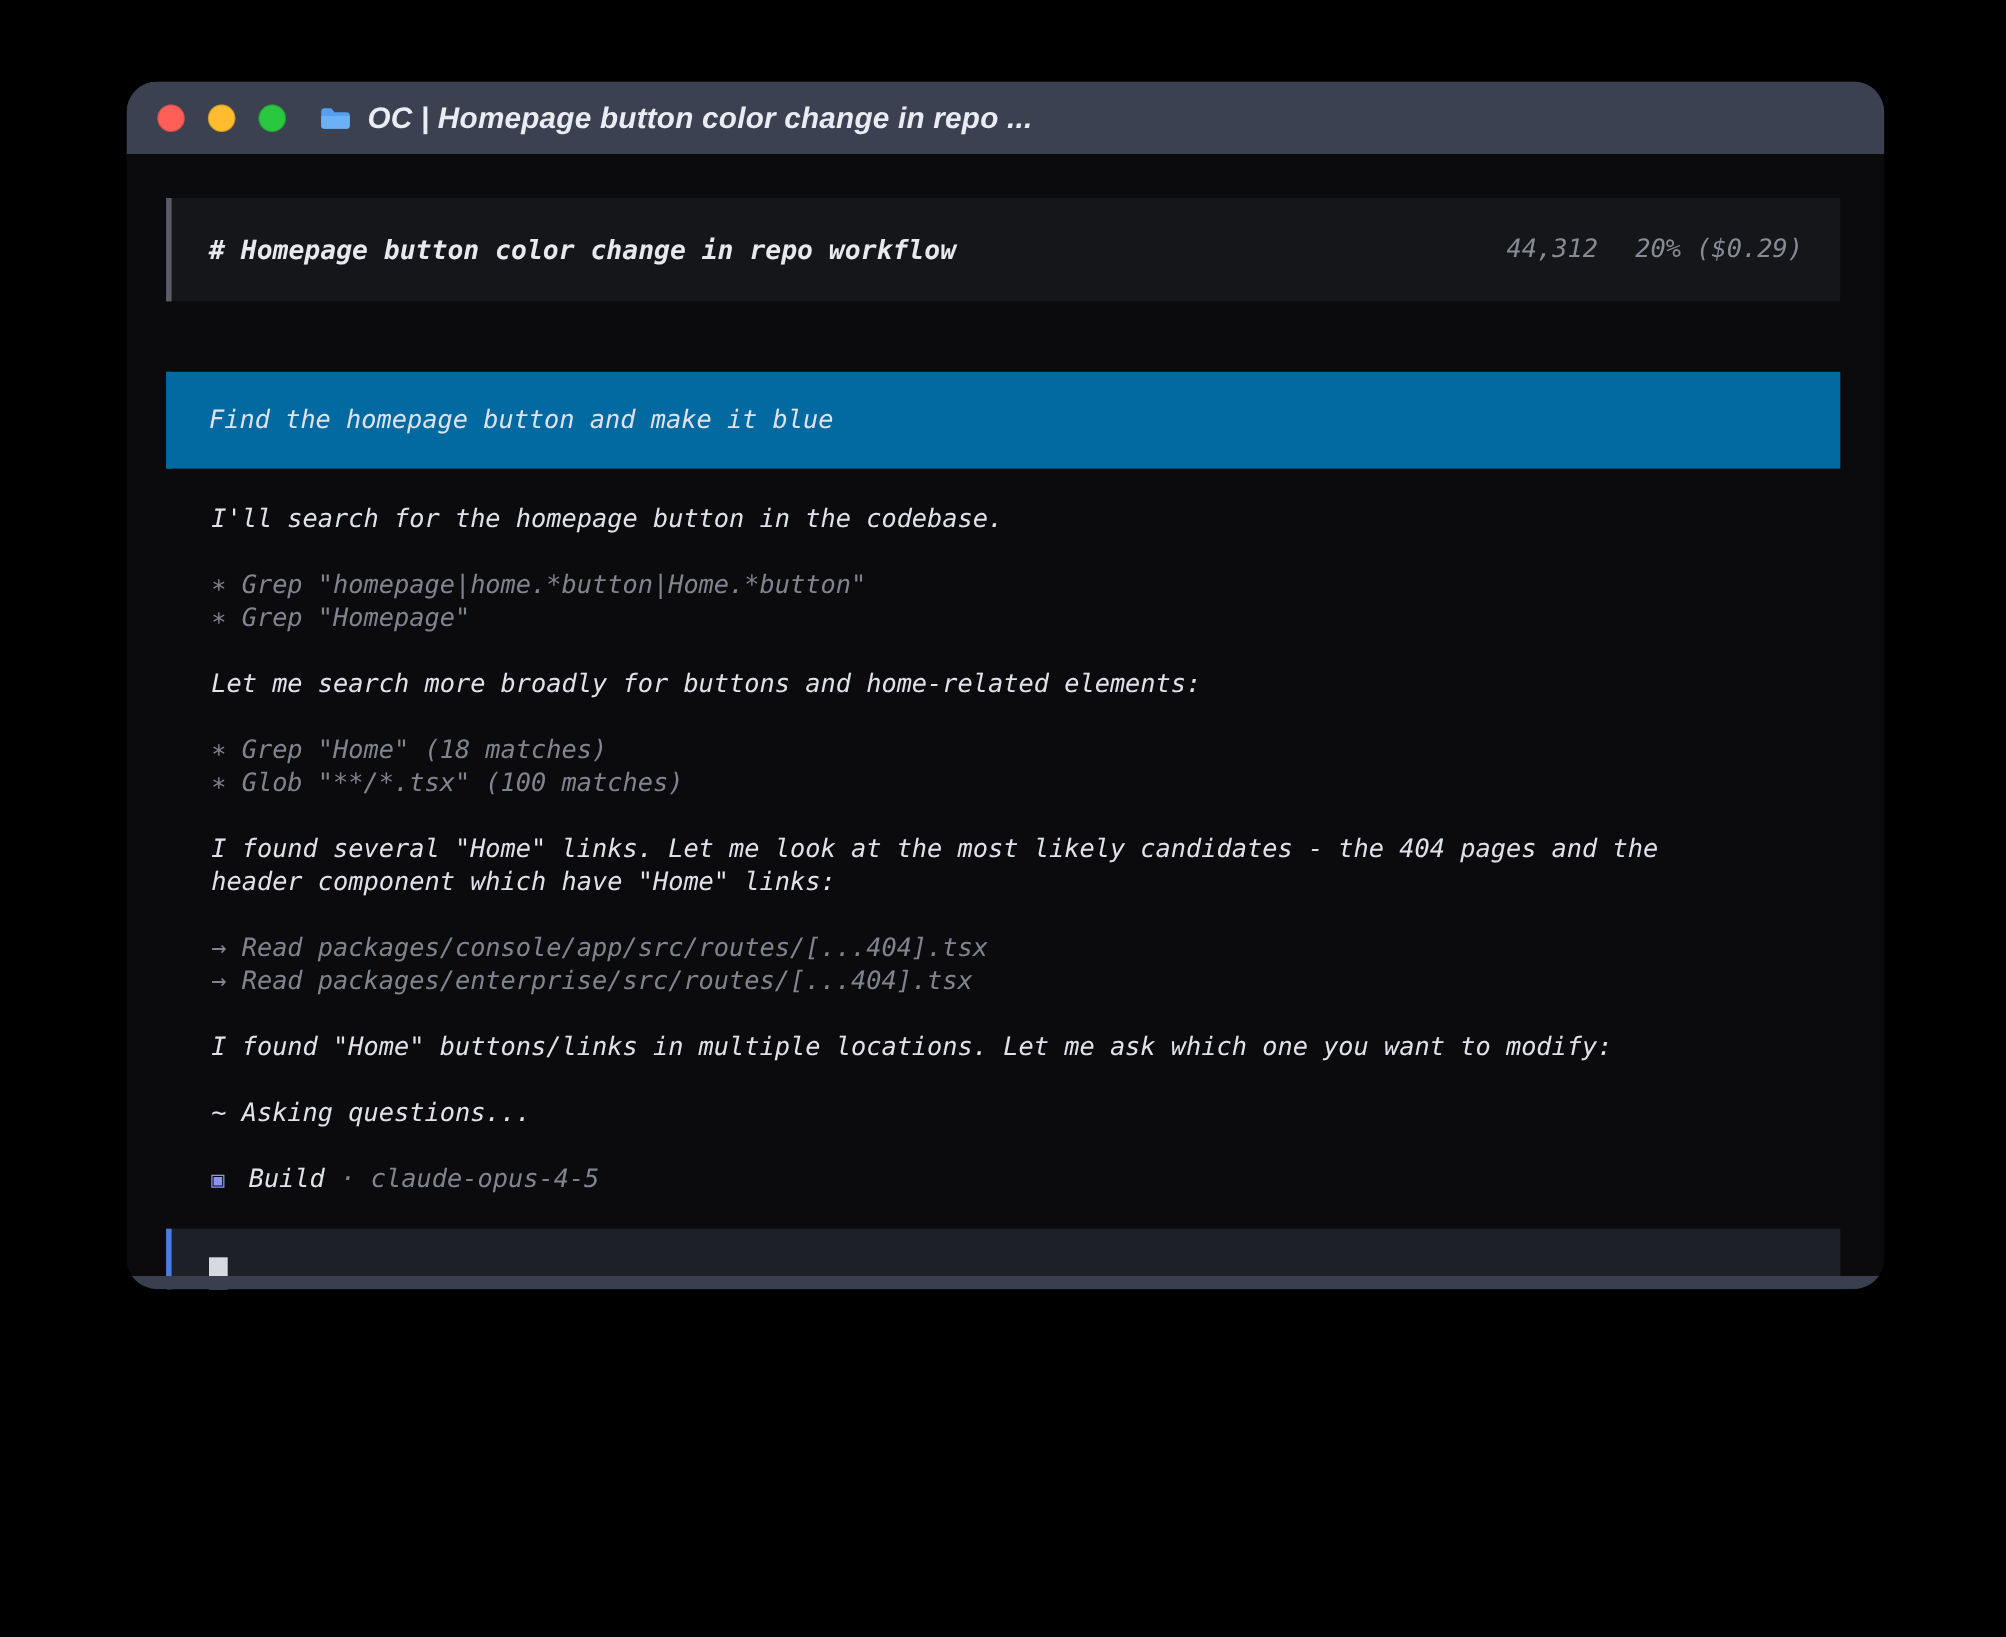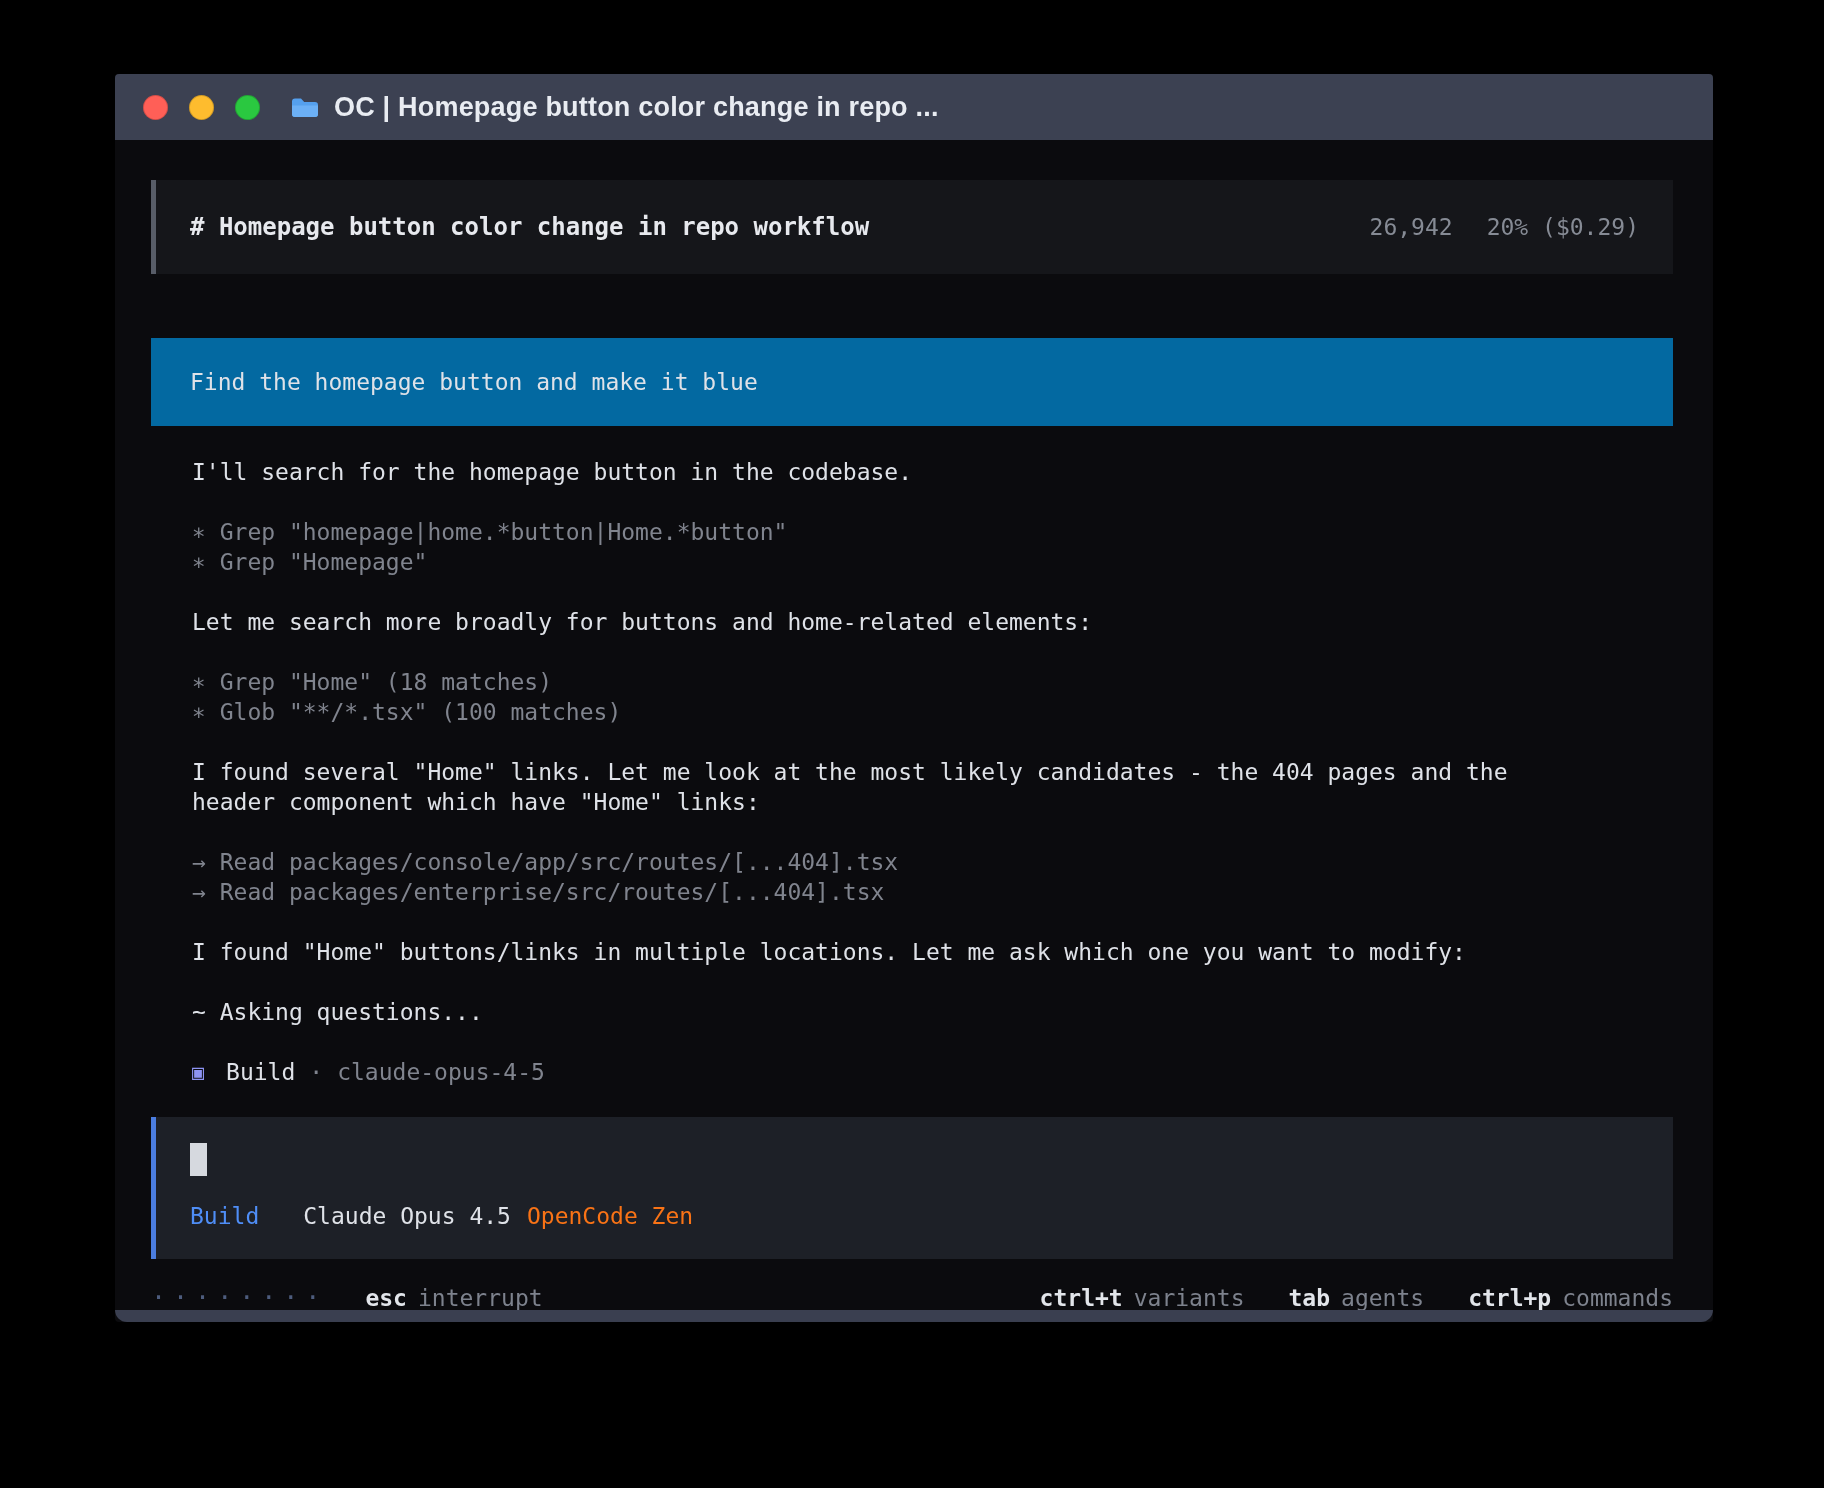--- a/index.html
+++ b/index.html
@@ -2,25 +2,26 @@
 <html><head>
 <meta charset="utf-8">
 <style>
   * { margin: 0; padding: 0; box-sizing: border-box; }
   html, body { width: 1824px; height: 1488px; background: #000000; overflow: hidden; }
   body { font-family: "DejaVu Sans Mono", "Liberation Mono", monospace; }
 
   .window {
     position: absolute;
     left: 115px; top: 74px;
-    width: 1598px; height: 1248px;
+    width: 1598px; height: 1098px;
     background: #0b0b0e;
-    border-radius: 4px;
+    border-radius: 28px;
     overflow: hidden;
     box-shadow: 0 20px 60px rgba(0,0,0,0.7);
+    font-style: italic;
   }
 
   
   .titlebar {
     height: 66px;
     background: #3c4152;
     display: flex;
     align-items: center;
     padding: 0 28px;
   }
@@ -148,21 +149,21 @@
       </svg>
     </span>
     <span class="window-title">OC | Homepage button color change in repo ...</span>
   </div>
 
   <div class="content">
 
     <div class="session-header">
       <span class="session-heading"># Homepage button color change in repo workflow</span>
       <span class="session-meta">
-        <span class="tokens">26,942</span><span class="usage">20% ($0.29)</span>
+        <span class="tokens">44,312</span><span class="usage">20% ($0.29)</span>
       </span>
     </div>
 
     <div class="user-block">
       <span>Find the homepage button and make it blue</span>
     </div>
 
     <div class="transcript">
       <div class="t-line normal">I'll search for the homepage button in the codebase.</div>
       <div class="t-line dim gap">∗ Grep "homepage|home.*button|Home.*button"</div>

